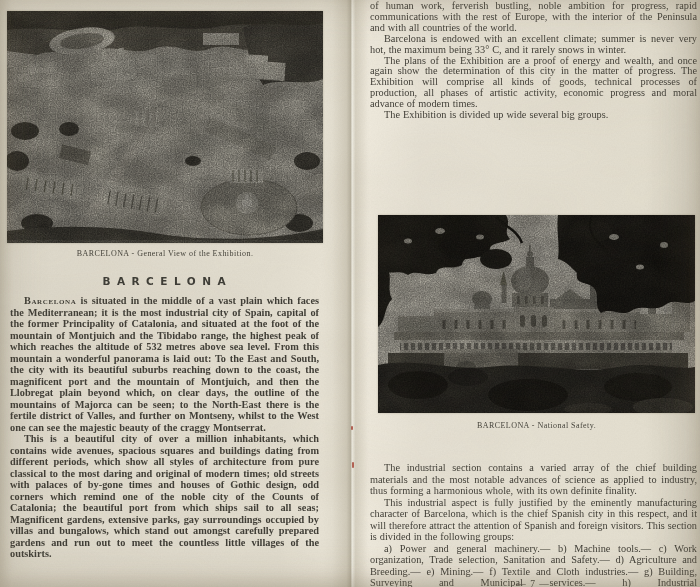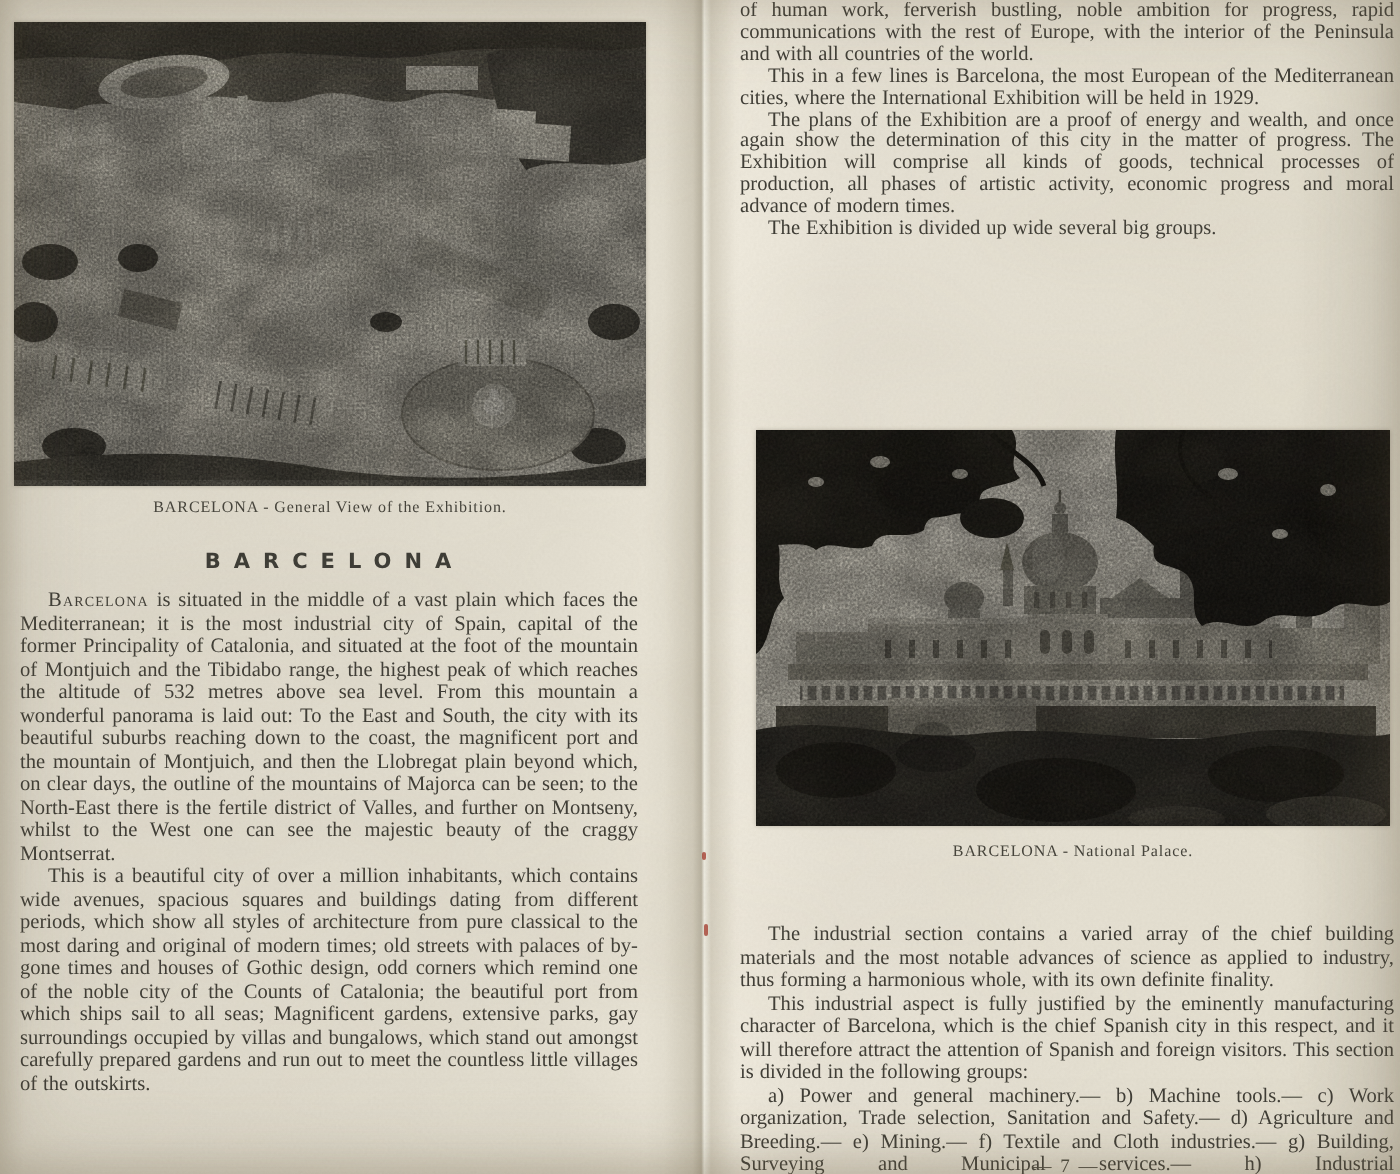--- a/index.html
+++ b/index.html
@@ -45,21 +45,21 @@
     font-size:10.5px;font-weight:600;letter-spacing:6.5px;text-indent:6.5px;
     color:#3b3a34;
   }
   .body{
     position:absolute;text-align:justify;color:#3e3c35;
     font-size:10.3px;overflow:hidden;word-spacing:.4px;
   }
   .body p{margin:0;}
   .body p.ind{text-indent:14px;}
   .body p.fj{text-align-last:justify;}
-  .body-left{left:10px;top:295px;width:309px;height:292px;line-height:11.5px;}
+  .body-left{left:10px;top:295px;width:309px;height:292px;line-height:11.5px;font-weight:bold;}
   .body-rt{left:370px;top:1px;width:327px;height:187px;line-height:10.9px;}
   .body-rb{left:370px;top:462px;width:327px;height:131px;line-height:11.5px;}
   .lead-caps{font-variant:small-caps;letter-spacing:.6px;}
   .page-number{
     position:absolute;left:368px;top:579px;width:330px;text-align:center;
     font-size:9.5px;color:#4a483f;letter-spacing:1px;
   }
   .red-mark{position:absolute;background:#a63d30;border-radius:1px;opacity:.8;}
   .m1{left:351px;top:426px;width:2px;height:4px;}
   .m2{left:352px;top:462px;width:2px;height:6px;}
@@ -181,21 +181,21 @@
     <div class="body body-left">
       <p class="ind"><span class="lead-caps">Barcelona</span><span> is situated in the middle of a vast plain which faces the Mediterranean; it is the most industrial city of Spain, capital of the former Principality of Catalonia, and situated at the foot of the mountain of Montjuich and the Tibidabo range, the highest peak of which reaches the altitude of 532 metres above sea level. From this mountain a wonderful panorama is laid out: To the East and South, the city with its beautiful suburbs reaching down to the coast, the magnificent port and the mountain of Montjuich, and then the Llobregat plain beyond which, on clear days, the outline of the mountains of Majorca can be seen; to the North-East there is the fertile district of Valles, and further on Montseny, whilst to the West one can see the majestic beauty of the craggy Montserrat.</span></p>
       <p class="ind">This is a beautiful city of over a million inhabitants, which contains wide avenues, spacious squares and buildings dating from different periods, which show all styles of architecture from pure classical to the most daring and original of modern times; old streets with palaces of by-gone times and houses of Gothic design, odd corners which remind one of the noble city of the Counts of Catalonia; the beautiful port from which ships sail to all seas; Magnificent gardens, extensive parks, gay surroundings occupied by villas and bungalows, which stand out amongst carefully prepared gardens and run out to meet the countless little villages of the outskirts.</p>
     </div>
   </div>
 
   <div class="page-right">
 
     <div class="body body-rt">
       <p>of human work, ferverish bustling, noble ambition for progress, rapid communications with the rest of Europe, with the interior of the Peninsula and with all countries of the world.</p>
-      <p class="ind">This in a few lines is Barcelona, the most European of the Mediterranean cities, where the International Exhibition will be held in 1929.</p>
+      <p class="ind">Barcelona is endowed with an excellent climate; summer is never very hot, the maximum being 33° C, and it rarely snows in winter.</p>
       <p class="ind">The plans of the Exhibition are a proof of energy and wealth, and once again show the determination of this city in the matter of progress. The Exhibition will comprise all kinds of goods, technical processes of production, all phases of artistic activity, economic progress and moral advance of modern times.</p>
       <p class="ind">The Exhibition is divided up wide several big groups.</p>
     </div>
 
     <div class="photo photo2">
       <svg width="317" height="198" viewBox="0 0 317 198" xmlns="http://www.w3.org/2000/svg">
         <defs>
           <filter id="pFine" x="-5%" y="-5%" width="110%" height="110%">
             <feTurbulence type="fractalNoise" baseFrequency="0.8" numOctaves="2" seed="7"></feTurbulence>
             <feColorMatrix type="matrix" values="0 0 0 0 0  0 0 0 0 0  0 0 0 0 0  0.8 0.8 0.8 0 -0.5"></feColorMatrix>
@@ -288,21 +288,21 @@
           <ellipse cx="30" cy="26" rx="4" ry="2.5"></ellipse>
             <ellipse cx="236" cy="22" rx="5" ry="3"></ellipse>
           <ellipse cx="286" cy="30" rx="4" ry="3"></ellipse>
             <ellipse cx="262" cy="52" rx="4" ry="2.5"></ellipse>
         </g>
         <rect width="317" height="198" filter="url(#pBlotch)" opacity="0.28"></rect>
         <rect width="317" height="198" filter="url(#pFine)" opacity="0.4"></rect>
       </svg>
     </div>
 
-    <div class="caption caption2">BARCELONA - National Palace.</div>
+    <div class="caption caption2">BARCELONA - National Safety.</div>
 
     <div class="body body-rb">
       <p class="ind">The industrial section contains a varied array of the chief building materials and the most notable advances of science as applied to industry, thus forming a harmonious whole, with its own definite finality.</p>
       <p class="ind">This industrial aspect is fully justified by the eminently manufacturing character of Barcelona, which is the chief Spanish city in this respect, and it will therefore attract the attention of Spanish and foreign visitors. This section is divided in the following groups:</p>
       <p class="ind fj">a) Power and general machinery.— b) Machine tools.— c) Work organization, Trade selection, Sanitation and Safety.— d) Agriculture and Breeding.— e) Mining.— f) Textile and Cloth industries.— g) Building, Surveying and Municipal services.— h) Industrial</p>
     </div>
 
     <div class="page-number">— 7 —</div>
   </div>
 

